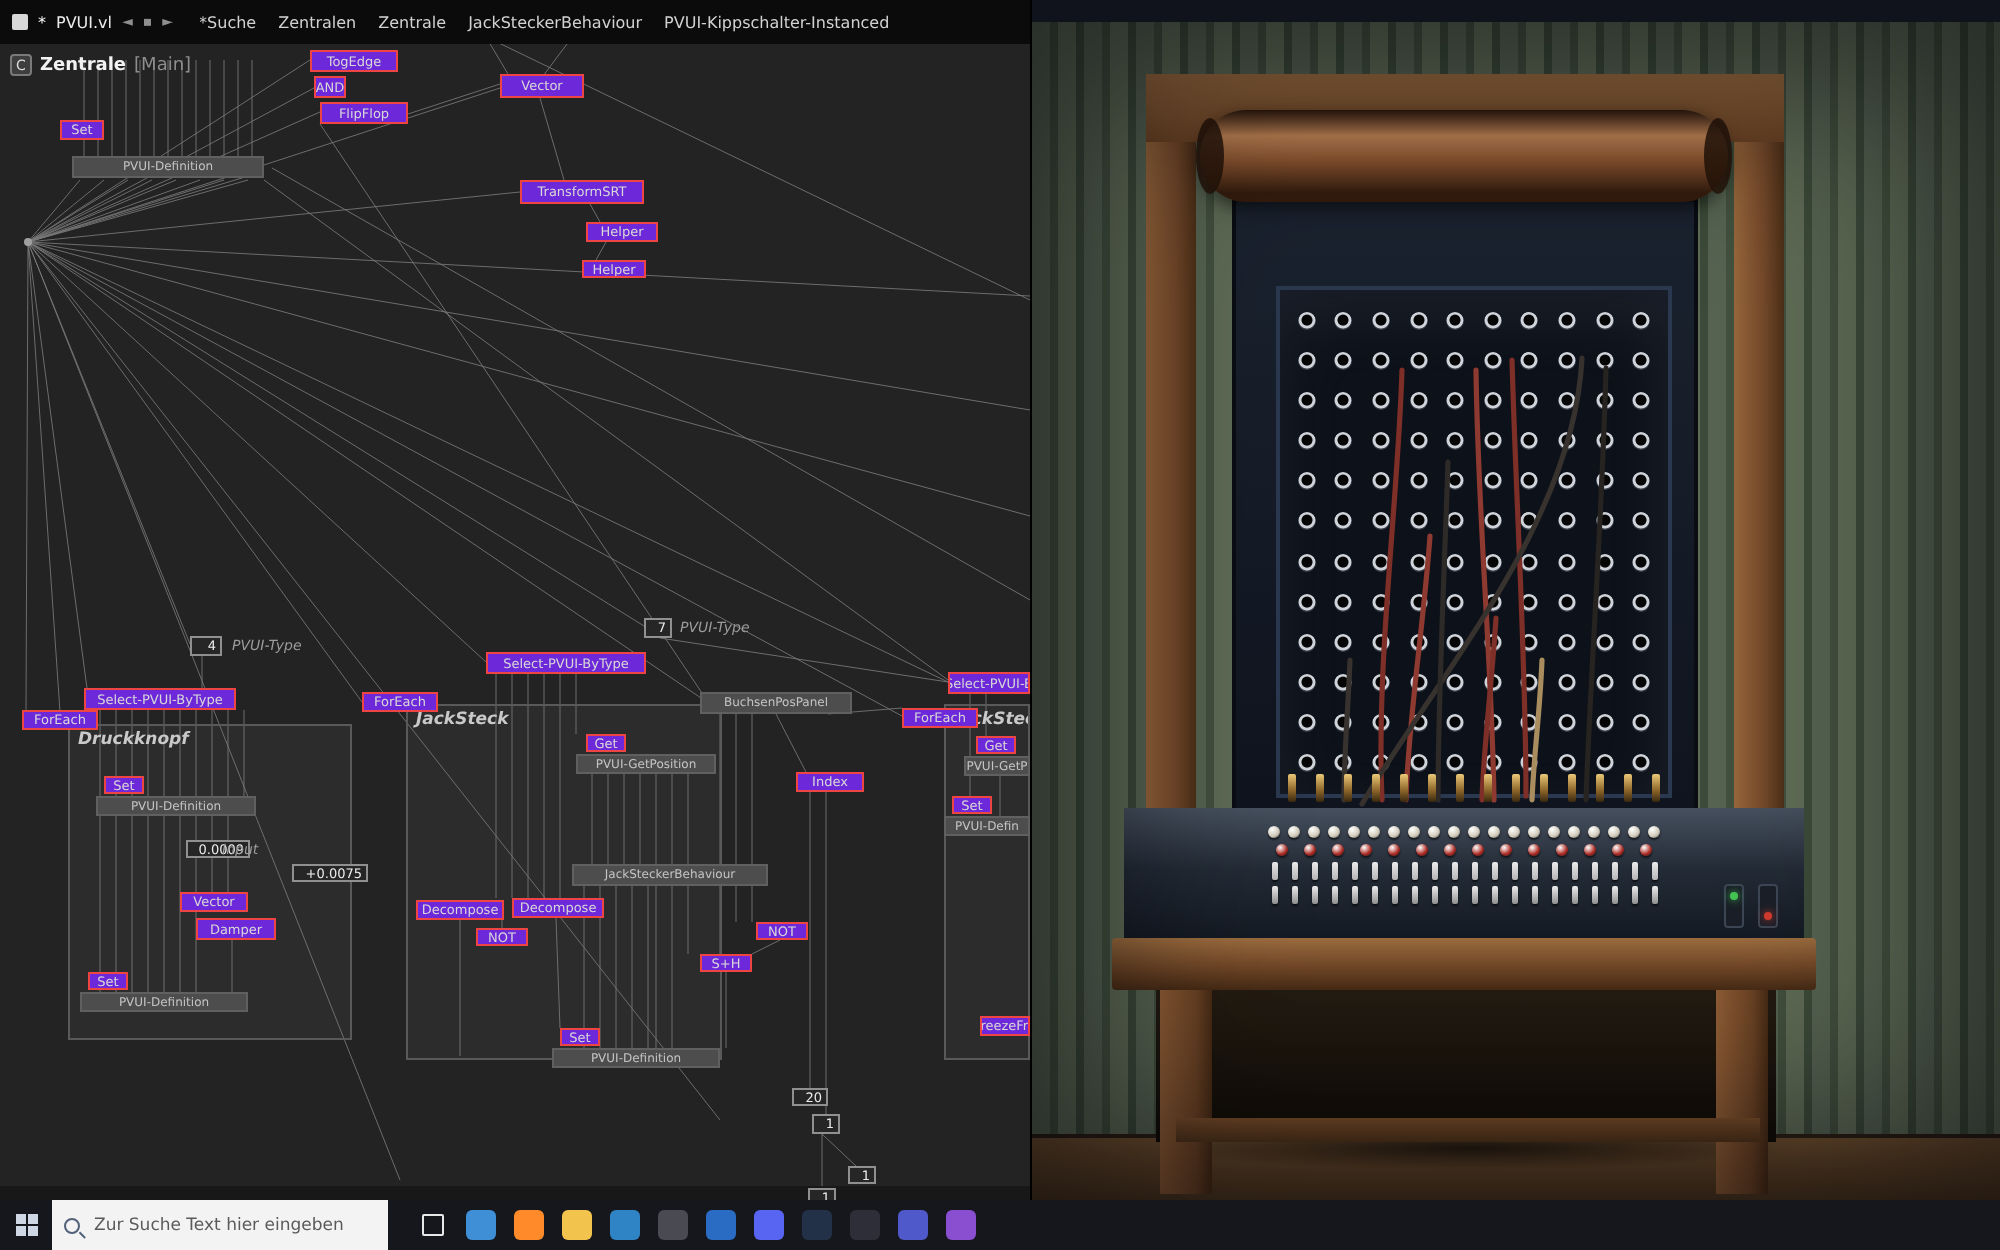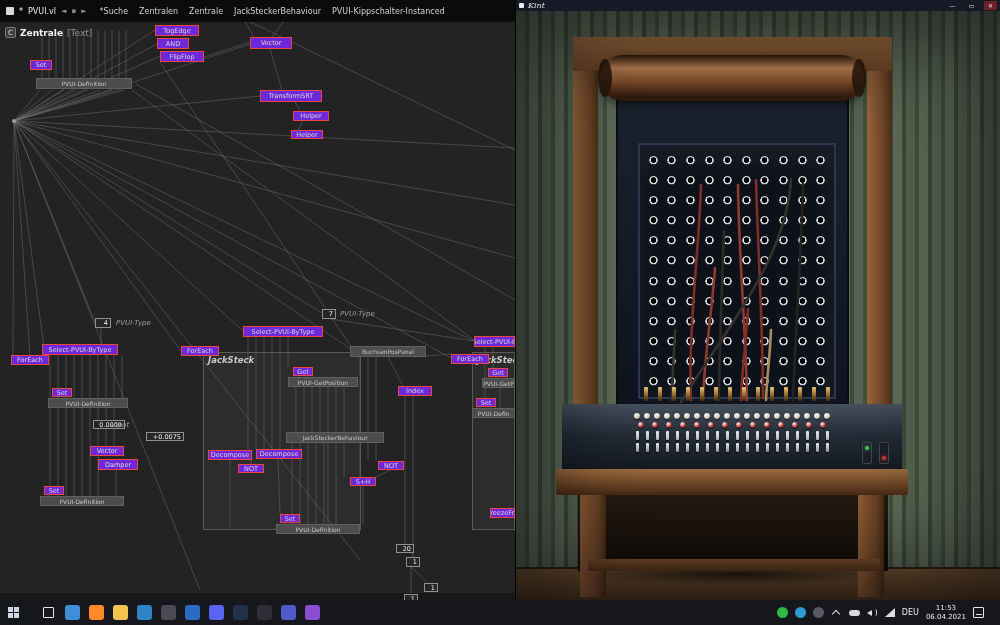--- a/index.html
+++ b/index.html
@@ -228,39 +228,42 @@
           <line x1="411" y1="567" x2="411" y2="594"></line>
           <line x1="485" y1="347" x2="485" y2="398"></line>
           <line x1="493" y1="347" x2="493" y2="368"></line>
           <line x1="500" y1="388" x2="500" y2="408"></line>
           <line x1="132" y1="90" x2="474" y2="340"></line>
           <line x1="136" y1="84" x2="515" y2="300"></line>
           <line x1="160" y1="62" x2="352" y2="348"></line>
         </svg>
       <div id="node-layer">
           <div class="nd node" style="left: 155px; top: 25px; width: 44px; height: 11px;">TogEdge</div>
-          <div class="nd node" style="left: 157px; top: 38px; width: 32px; height: 11px;">AND</div>
+          <div class="nd node" style="left: 157px; top: 38px; width: 16px; height: 11px;">AND</div>
           <div class="nd node" style="left: 160px; top: 51px; width: 44px; height: 11px;">FlipFlop</div>
           <div class="nd node" style="left: 250px; top: 37px; width: 42px; height: 12px;">Vector</div>
           <div class="nd node" style="left: 260px; top: 90px; width: 62px; height: 12px;">TransformSRT</div>
           <div class="nd node" style="left: 293px; top: 111px; width: 36px; height: 10px;">Helper</div>
           <div class="nd node" style="left: 291px; top: 130px; width: 32px; height: 9px;">Helper</div>
           <div class="nd node" style="left: 30px; top: 60px; width: 22px; height: 10px;">Set</div>
           <div class="nd bar" style="left: 36px; top: 78px; width: 96px; height: 11px;">PVUI-Definition</div>
           <div class="nd dot" style="left: 12px; top: 119px; width: 4px; height: 4px;"></div>
           <div class="nd iobox" style="left: 95px; top: 318px; width: 16px; height: 10px;">4</div>
           <div class="nd lbl" style="left: 116px; top: 318px; width: 42px; height: 9px;">PVUI-Type</div>
           <div class="nd iobox" style="left: 322px; top: 309px; width: 14px; height: 10px;">7</div>
           <div class="nd lbl" style="left: 340px; top: 309px; width: 42px; height: 9px;">PVUI-Type</div>
           <div class="nd node" style="left: 243px; top: 326px; width: 80px; height: 11px;">Select-PVUI-ByType</div>
           <div class="nd node" style="left: 42px; top: 344px; width: 76px; height: 11px;">Select-PVUI-ByType</div>
           <div class="nd node" style="left: 474px; top: 336px; width: 41px; height: 11px;">Select-PVUI-B</div>
           <div class="nd node" style="left: 11px; top: 355px; width: 38px; height: 10px;">ForEach</div>
           <div class="nd node" style="left: 181px; top: 346px; width: 38px; height: 10px;">ForEach</div>
           <div class="nd node" style="left: 451px; top: 354px; width: 38px; height: 10px;">ForEach</div>
+          <div class="nd region" style="left: 34px; top: 362px; width: 142px; height: 158px;">
+            <i>Druckknopf</i>
+          </div>
           <div class="nd node" style="left: 52px; top: 388px; width: 20px; height: 9px;">Set</div>
           <div class="nd bar" style="left: 48px; top: 398px; width: 80px; height: 10px;">PVUI-Definition</div>
           <div class="nd iobox" style="left: 93px; top: 420px; width: 32px; height: 9px;">0.0009</div>
           <div class="nd lbl" style="left: 111px; top: 420px; width: 24px; height: 9px;">Input</div>
           <div class="nd iobox" style="left: 146px; top: 432px; width: 38px; height: 9px;">+0.0075</div>
           <div class="nd node" style="left: 90px; top: 446px; width: 34px; height: 10px;">Vector</div>
           <div class="nd node" style="left: 98px; top: 459px; width: 40px; height: 11px;">Damper</div>
           <div class="nd node" style="left: 44px; top: 486px; width: 20px; height: 9px;">Set</div>
           <div class="nd bar" style="left: 40px; top: 496px; width: 84px; height: 10px;">PVUI-Definition</div>
           <div class="nd region" style="left: 203px; top: 352px; width: 158px; height: 178px;">
@@ -287,21 +290,21 @@
           <div class="nd bar" style="left: 472px; top: 408px; width: 43px; height: 10px;">PVUI-Defin</div>
           <div class="nd node" style="left: 490px; top: 508px; width: 25px; height: 10px;">FreezeFra</div>
           <div class="nd iobox" style="left: 396px; top: 544px; width: 18px; height: 9px;">20</div>
           <div class="nd iobox" style="left: 406px; top: 557px; width: 14px; height: 10px;">1</div>
           <div class="nd iobox" style="left: 424px; top: 583px; width: 14px; height: 9px;">1</div>
           <div class="nd iobox" style="left: 404px; top: 594px; width: 14px; height: 9px;">1</div>
         </div>
       <div class="patch-header">
         <span class="badge">C</span>
         <span class="pname">Zentrale</span>
-        <span class="pctx">[Text]</span>
+        <span class="pctx">[Main]</span>
       </div>
       <div class="canvas-footer"></div>
     </div>
     <div class="menubar">
       <span class="app-ic"></span>
       <span class="dirty">*</span>
       <span class="mb-title">PVUI.vl</span>
       <span class="nav back"></span>
       <span class="nav stop"></span>
       <span class="nav fwd"></span>
@@ -309,27 +312,20 @@
           <span class="bc-item">*Suche</span>
           <span class="bc-item">Zentralen</span>
           <span class="bc-item">Zentrale</span>
           <span class="bc-item">JackSteckerBehaviour</span>
           <span class="bc-item">PVUI-Kippschalter-Instanced</span>
         </nav>
     </div>
   </section>
 
   <section class="rwin">
-    <div class="rw-bar">
-      <span class="rw-dot"></span>
-      <span class="rw-title">Kint</span>
-      <span class="wbtn min"></span>
-      <span class="wbtn max"></span>
-      <span class="wbtn close"></span>
-    </div>
     <div class="scene">
       <div class="floor"></div>
       <div class="sb-shadow"></div>
       <div class="underdesk"></div>
       <div class="leg left"></div>
       <div class="leg right"></div>
       <div class="stretcher"></div>
       <div class="post left"></div>
       <div class="post right"></div>
       <div class="topbeam"></div>
@@ -586,20 +582,24 @@
 
   <footer class="taskbar">
     <div class="start">
       <span class="winlogo">
           <i></i>
           <i></i>
           <i></i>
           <i></i>
         </span>
     </div>
+    <div class="searchbox">
+      <span class="mag"></span>
+      <input placeholder="Zur Suche Text hier eingeben" style="">
+    </div>
     <div id="taskbar-icons" class="tb-icons">
         <div class="tb-btn">
           <div class="tb-glyph tv"></div>
         </div>
         <div class="tb-btn">
           <div class="tb-glyph" style="background: rgb(62, 143, 214);"></div>
         </div>
         <div class="tb-btn">
           <div class="tb-glyph" style="background: rgb(255, 138, 42);"></div>
         </div>
@@ -624,32 +624,14 @@
         <div class="tb-btn">
           <div class="tb-glyph" style="background: rgb(46, 46, 56);"></div>
         </div>
         <div class="tb-btn">
           <div class="tb-glyph" style="background: rgb(80, 89, 201);"></div>
         </div>
         <div class="tb-btn">
           <div class="tb-glyph" style="background: rgb(138, 79, 208);"></div>
         </div>
       </div>
-    <div class="tray">
-      <div id="tray-icons">
-          <div class="tray-ic dot" style="background: rgb(47, 185, 68);"></div>
-          <div class="tray-ic dot" style="background: rgb(47, 155, 212);"></div>
-          <div class="tray-ic dot" style="background: rgb(90, 90, 102);"></div>
-          <div class="tray-ic caret"></div>
-          <div class="tray-ic cloud"></div>
-          <div class="tray-ic volume"></div>
-          <div class="tray-ic signal"></div>
-        </div>
-      <span class="lang">DEU</span>
-      <div class="clock">
-        <span>11:53</span>
-        <span>06.04.2021</span>
-      </div>
-      <div class="ac"></div>
-      <div class="show-desktop"></div>
-    </div>
   </footer>
 </div>
 
 </body></html>

